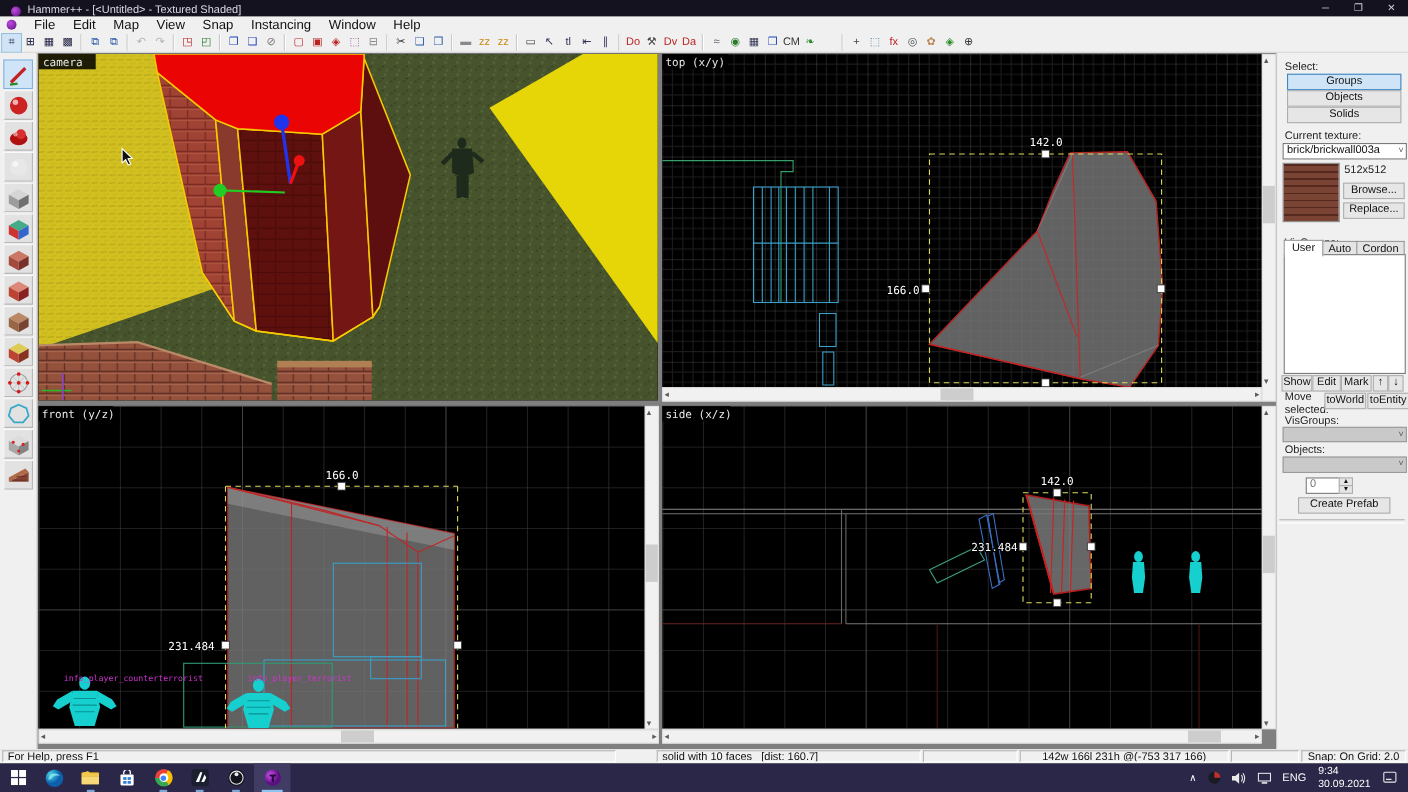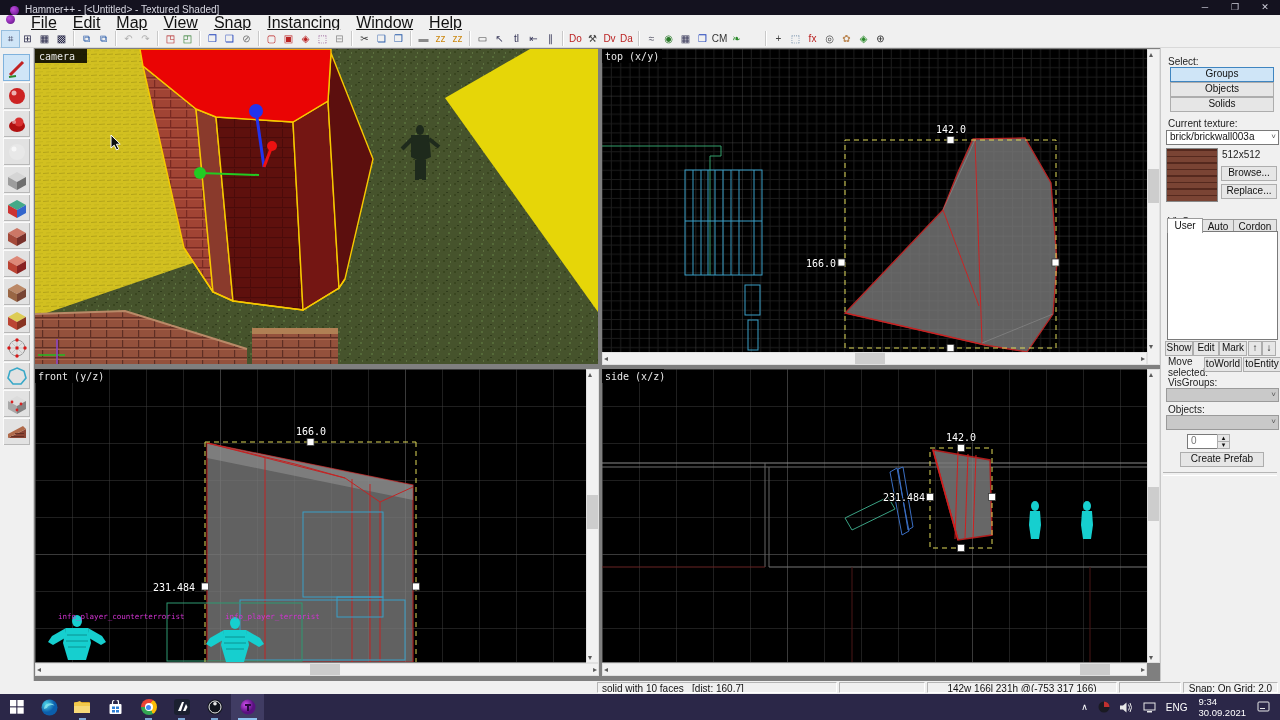--- a/index.html
+++ b/index.html
@@ -6,21 +6,21 @@
   body{width:1280px;height:720px;overflow:hidden;position:relative;background:#7f7f7f;
        font-family:"Liberation Sans",sans-serif;-webkit-font-smoothing:antialiased;}
   .abs{position:absolute;}
   
   #titlebar{left:0;top:0;width:1280px;height:15px;background:#14121f;display:flex;align-items:flex-end;}
   #app-icon{width:9px;height:9px;border-radius:50%;background:radial-gradient(circle at 35% 35%,#c04ae0,#5a1080);margin:0 6px 0 10px;}
   #win-title{color:#d8d8e2;font-size:10px;white-space:nowrap;}
   .win-ctl{width:30px;height:15px;color:#cfcfda;font-size:9px;text-align:center;line-height:15px;}
   #win-ctls{position:absolute;right:0;top:0;display:flex;}
   
-  #menubar{left:0;top:15px;width:1280px;height:15px;background:#f0f0f0;display:flex;font-size:16px;color:#111;text-decoration:underline;}
+  #menubar{left:0;top:15px;width:1280px;height:15px;background:#f0f0f0;display:flex;align-items:center;font-size:12px;color:#111;}
   #doc-icon{width:9px;height:9px;border-radius:50%;background:radial-gradient(circle at 35% 35%,#c04ae0,#5a1080);margin:0 8px 0 6px;}
   .menu-item{padding:0 8px;height:15px;line-height:15px;}
   
   #toolbar{left:0;top:30px;width:1280px;height:18px;background:#f0f0f0;border-bottom:1px solid #d9d9d9;display:flex;align-items:center;padding-left:2px;box-sizing:border-box;}
   .tb-btn{width:17px;height:16px;text-align:center;font-size:10px;line-height:16px;color:#224;cursor:default;}
   .tb-btn span{display:inline-block;width:100%;}
   .tb-btn.active{background:#cfe5f7;outline:1px solid #96bede;}
   .tb-btn.disabled span{color:#b0b0b0 !important;}
   .tb-sep{width:1px;height:15px;background:#c9c9c9;border-right:1px solid #fff;margin:0 3px;}
   
@@ -585,20 +585,21 @@
   <div class="combo" style="left:26px;top:386px;width:28px;height:13px;color:#777">
     <span>0</span>
   </div>
   <div class="rp-btn" style="left:56px;top:386px;width:11px;height:6px;line-height:5px;font-size:7px">▴</div>
   <div class="rp-btn" style="left:56px;top:393px;width:11px;height:6px;line-height:5px;font-size:7px">▾</div>
   <div class="rp-btn" style="left:19px;top:404px;width:82px">Create Prefab</div>
   <div class="abs" style="left:2px;top:424px;width:114px;height:2px;border-top:1px solid #b5b5b5;border-bottom:1px solid #fff"></div>
 </div>
 
 <div id="statusbar" class="abs">
+  <div class="st-seg" style="left:2px;width:558px">For Help, press F1</div>
   <div class="st-seg" style="left:597px;width:240px">solid with 10 faces   [dist: 160.7]</div>
   <div class="st-seg" style="left:839px;width:86px"></div>
   <div class="st-seg" style="left:927px;width:190px;text-align:center">142w 166l 231h @(-753 317 166)</div>
   <div class="st-seg" style="left:1119px;width:62px"></div>
   <div class="st-seg" style="left:1183px;width:95px;text-align:center">Snap: On Grid: 2.0</div>
 </div>
 
 <div id="taskbar" class="abs">
   <span id="tk-items" style="display:flex;height:26px">
       <span class="tk-item">

